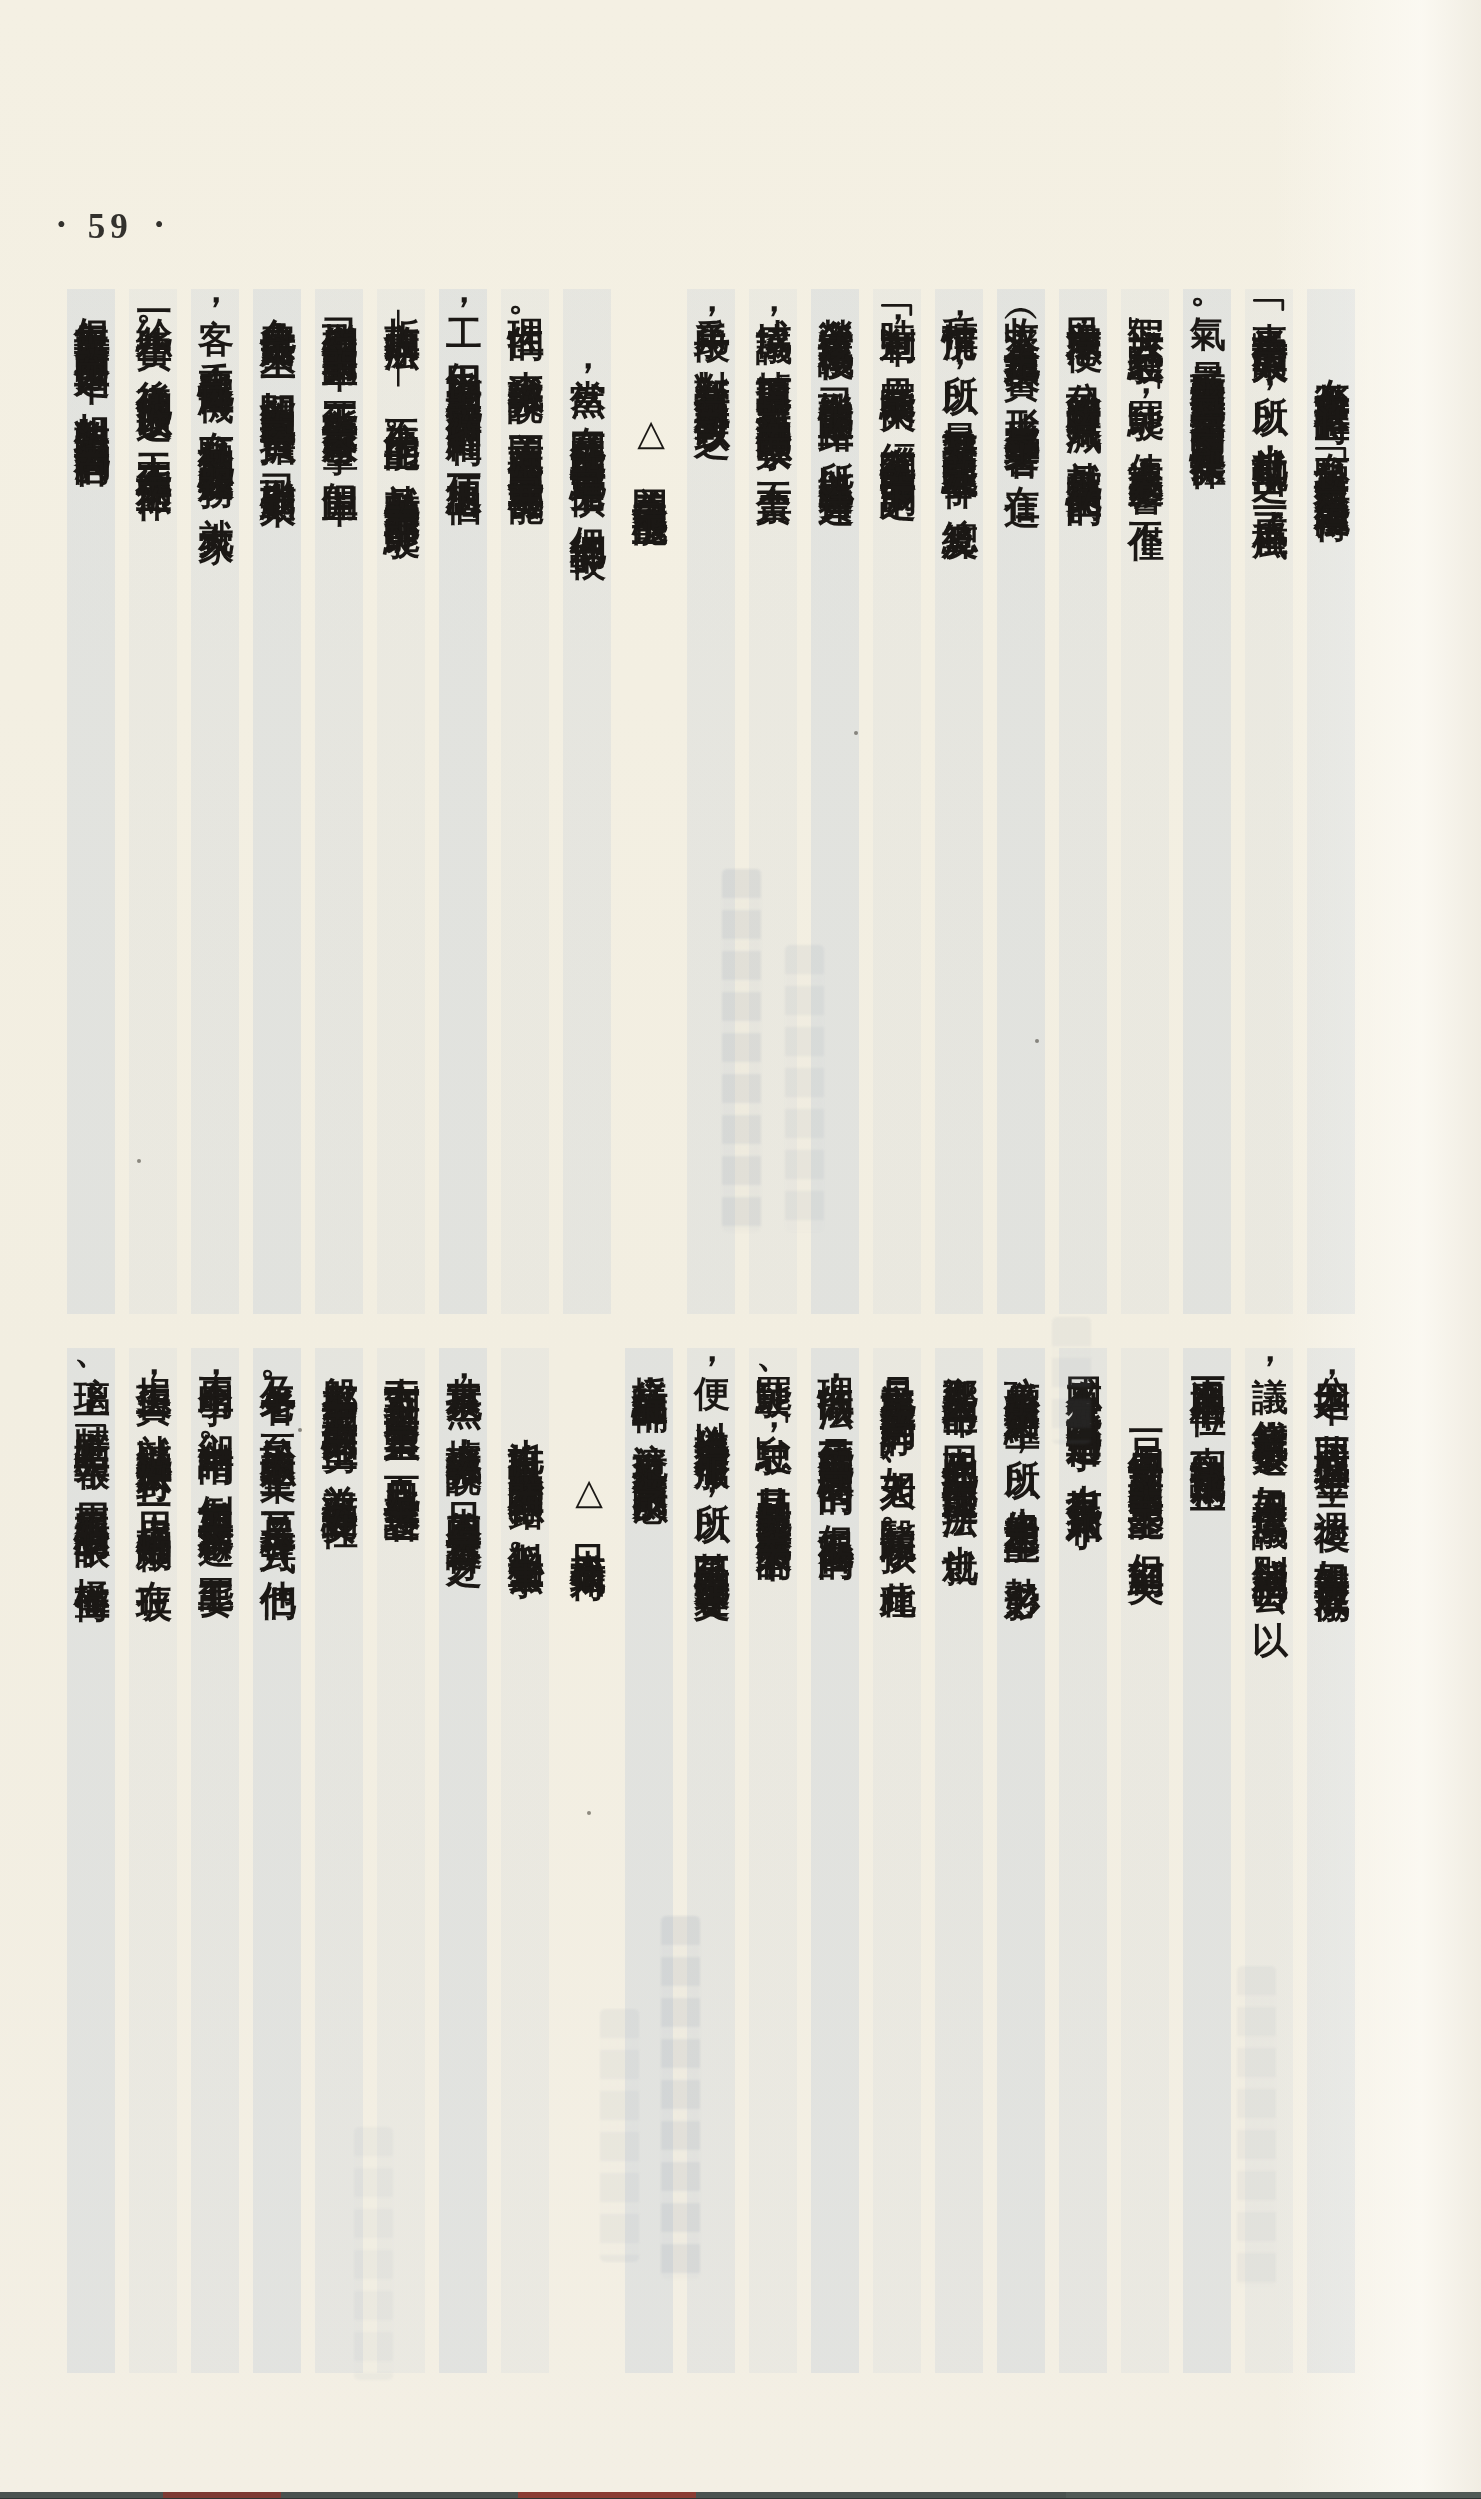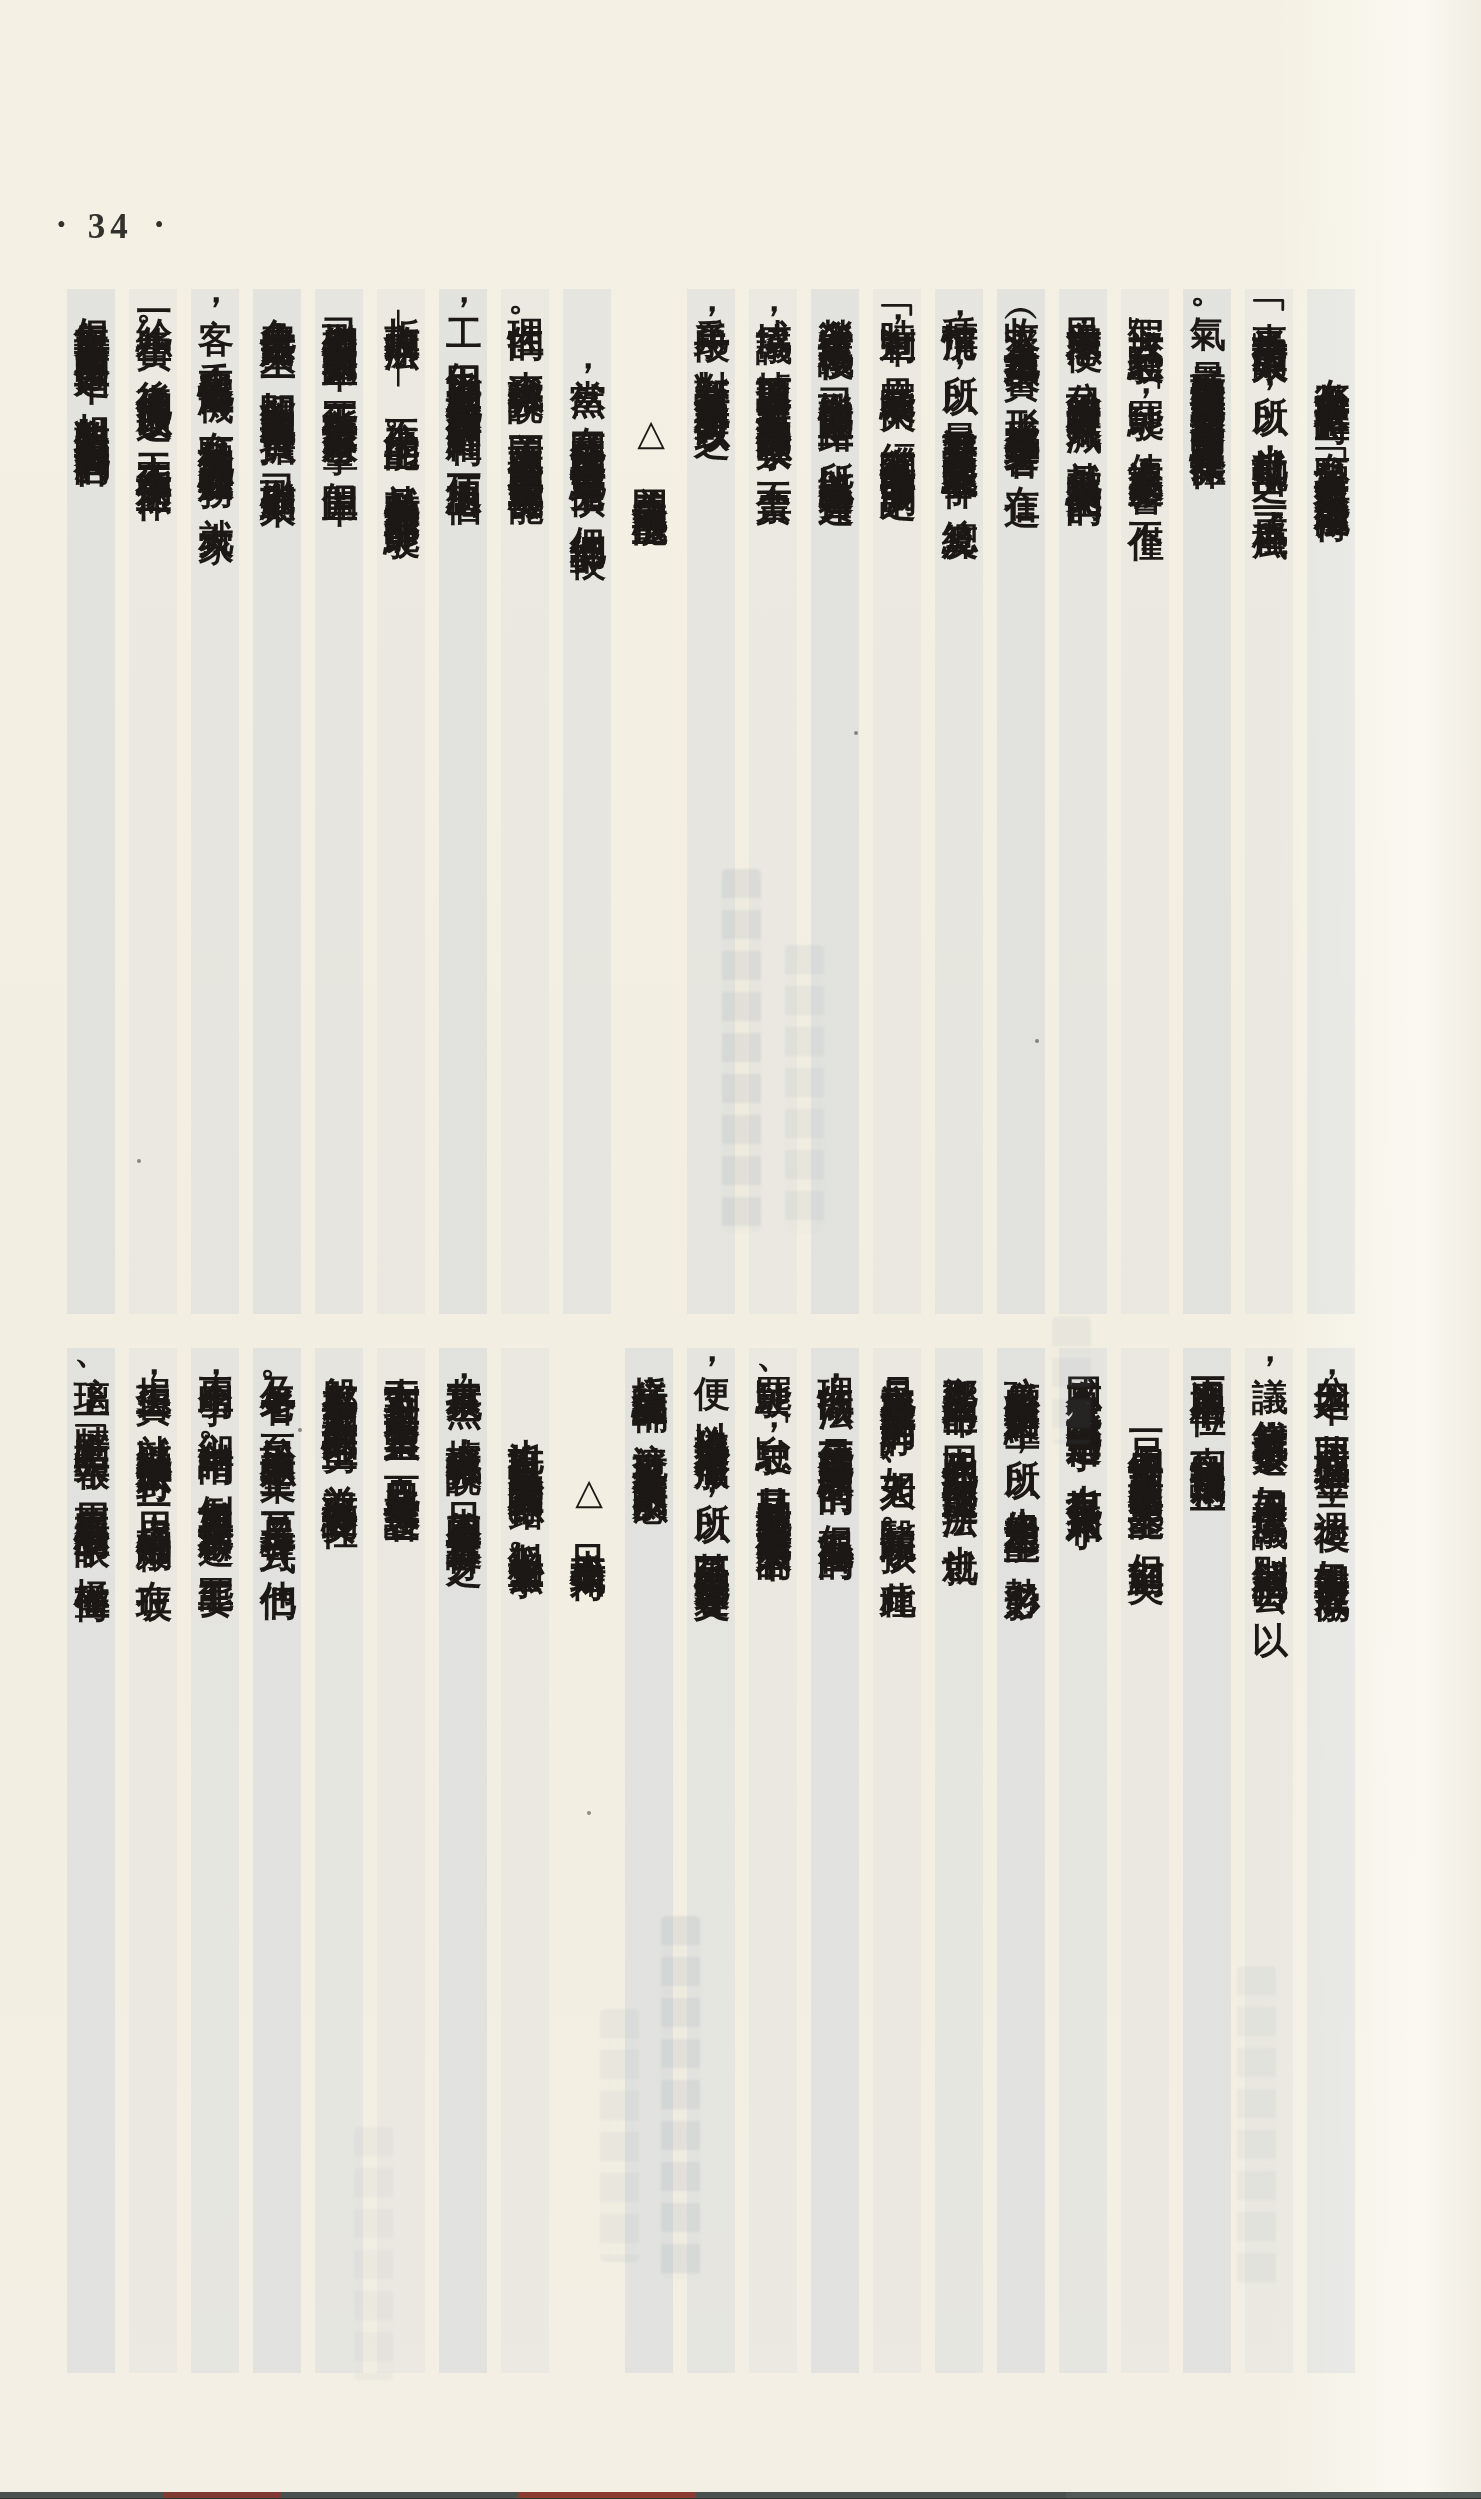--- a/index.html
+++ b/index.html
@@ -106,21 +106,21 @@
     pointer-events: none;
   }
 </style>
 </head>
 <body>
 
 <div style="position:absolute;inset:0;">
 
   <div class="page-number">
     <span class="dot">•</span>
-    <span class="num">34</span>
+    <span class="num">59</span>
     <span class="dot">•</span>
   </div>
 
   <div class="vblock upper" id="upper-block">
       <div class="col" style="padding-top: 61px;">在勞方爭取權益時，有鑒於「自力救濟」之頗能獲得</div>
       <div class="col">「事半功倍」的效果，所以，也就動輒出之，成了一種風</div>
       <div class="col">氣。最嚴重的當推幾家民營客運公司的駕駛員之「集體休</div>
       <div class="col">假」方式之「怠駛」、「罷駛」，使交通大受影響，不僅</div>
       <div class="col">民衆深感不便，公司的營運收入銳減，就是駕駛先生們的</div>
       <div class="col">收入（工資）也是損失不貲，形成大家都是受害者！在這</div>

